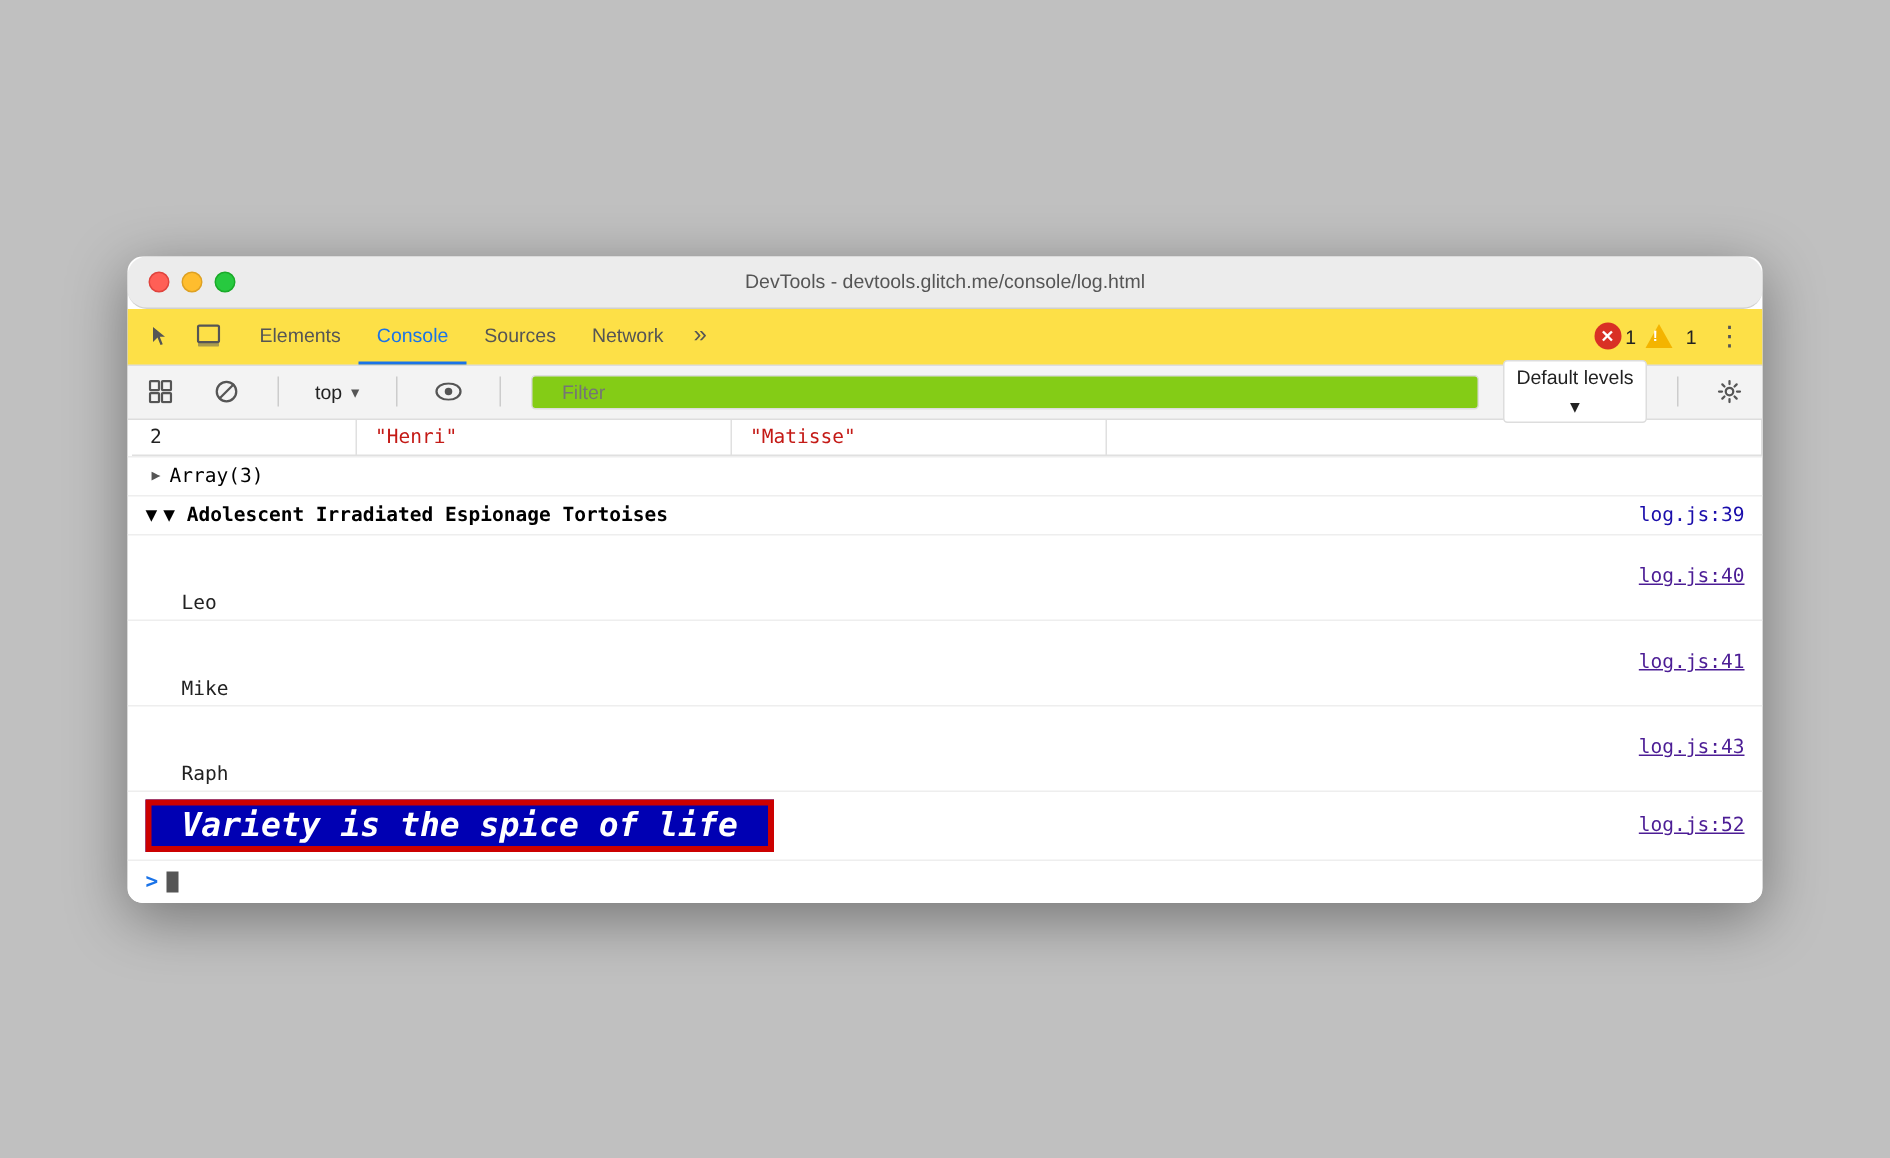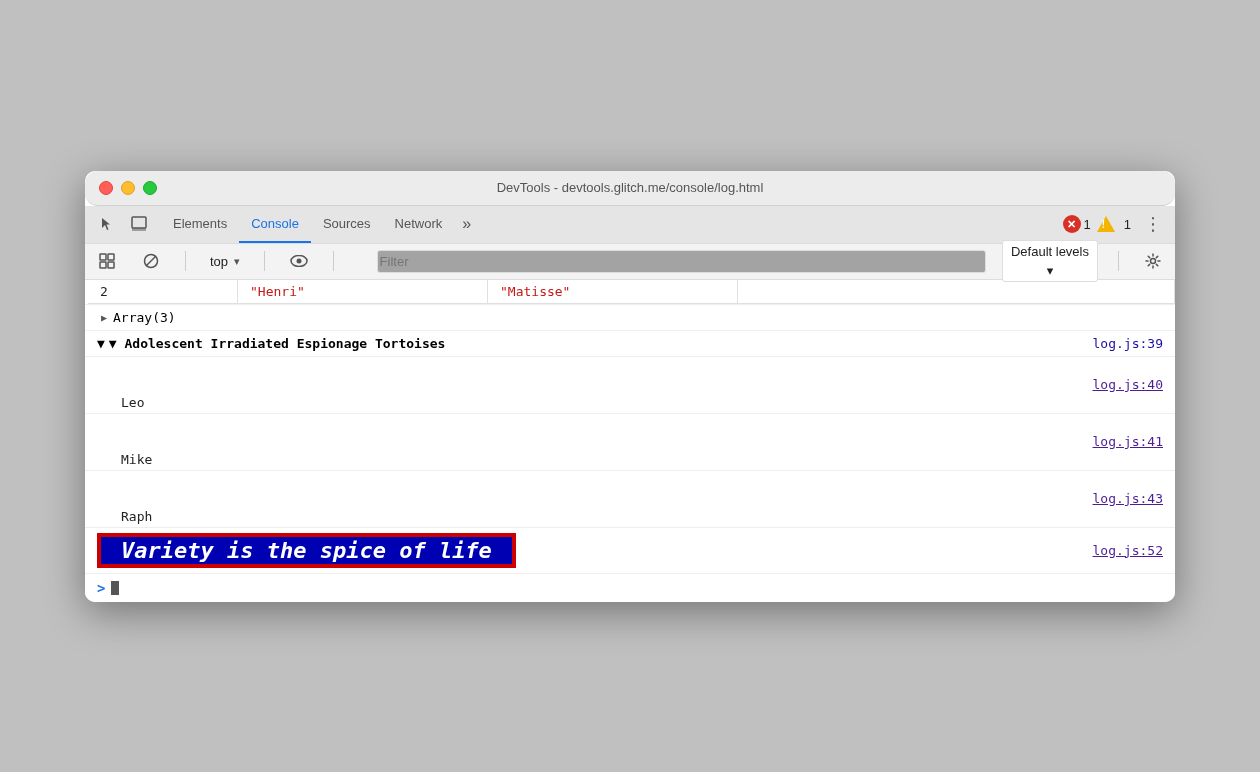--- a/index.html
+++ b/index.html
@@ -50,21 +50,21 @@
       position: absolute;
       left: 50%;
       transform: translateX(-50%);
       font-size: 13px;
       color: #555;
       white-space: nowrap;
     }
 
     
     .devtools-tabs {
-      background: #e5e5e5;
+      background: #fde047;
       border-bottom: 1px solid #ddd;
       display: flex;
       align-items: center;
       padding: 0 8px;
       height: 38px;
     }
 
     .tab-icons {
       display: flex;
       gap: 4px;
@@ -220,26 +220,25 @@
 
     .context-select-arrow {
       font-size: 11px;
       color: #555;
     }
 
     .filter-input {
       flex: 1;
       border: 1px solid #ddd;
       border-radius: 3px;
-      padding: 3px 2px;
+      padding: 3px 20px;
       font-size: 13px;
       color: #222;
-      background: #a3a3a3;
+      background: #84cc16;
       outline: none;
-      margin-left: 23px;
     }
 
     .levels-btn {
       display: flex;
       align-items: center;
       gap: 4px;
       padding: 3px 8px;
       border: 1px solid #ddd;
       border-radius: 3px;
       background: white;

